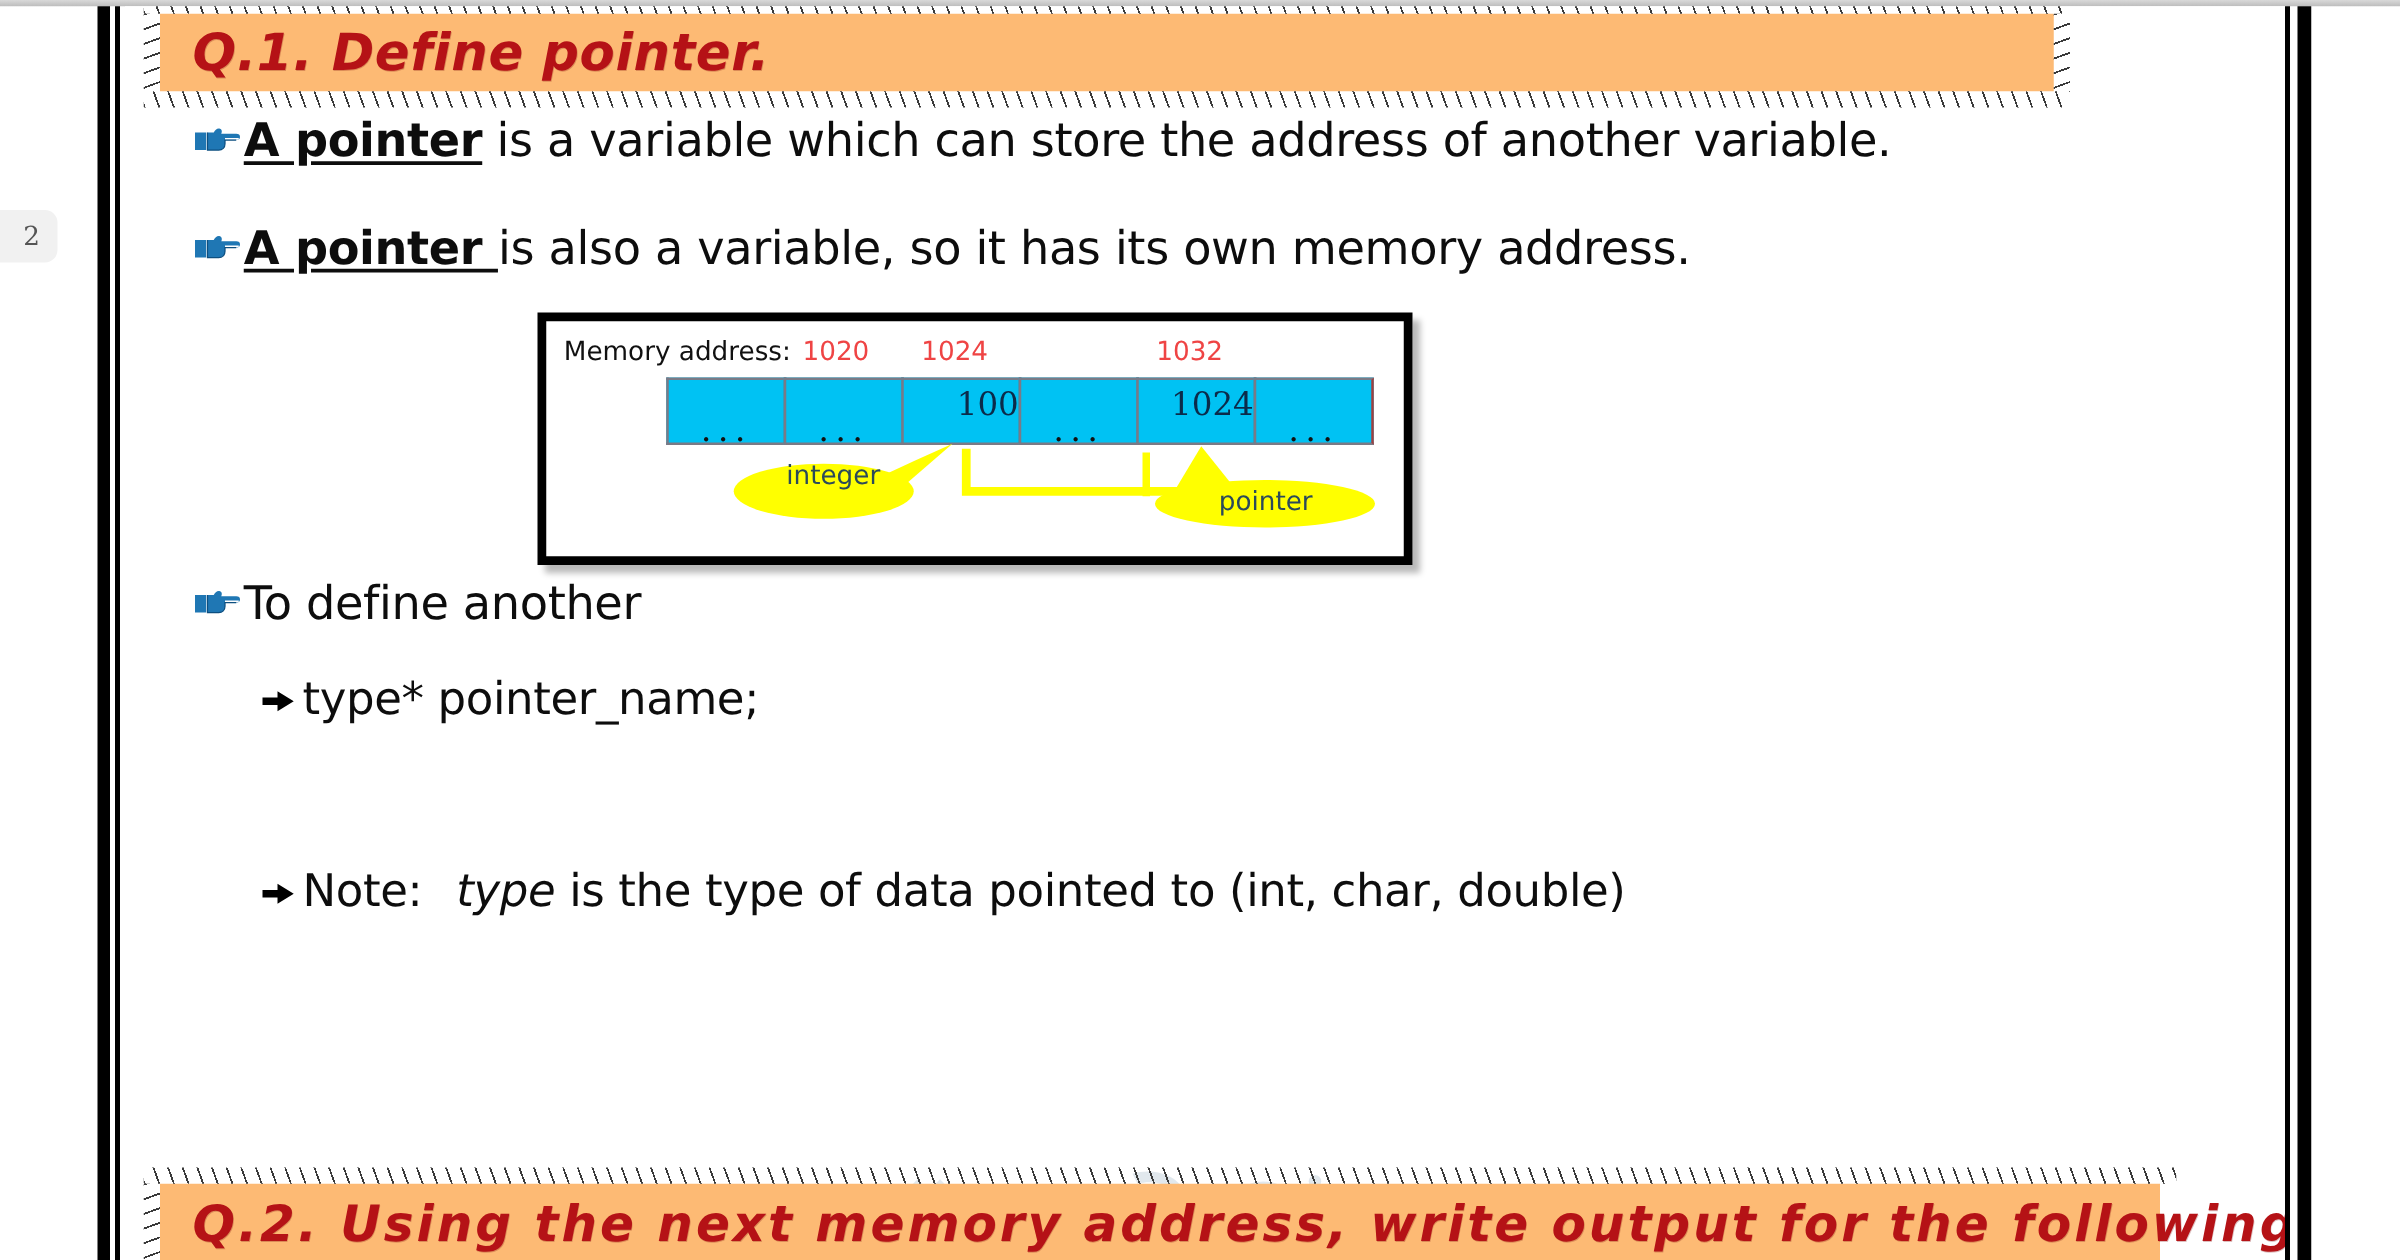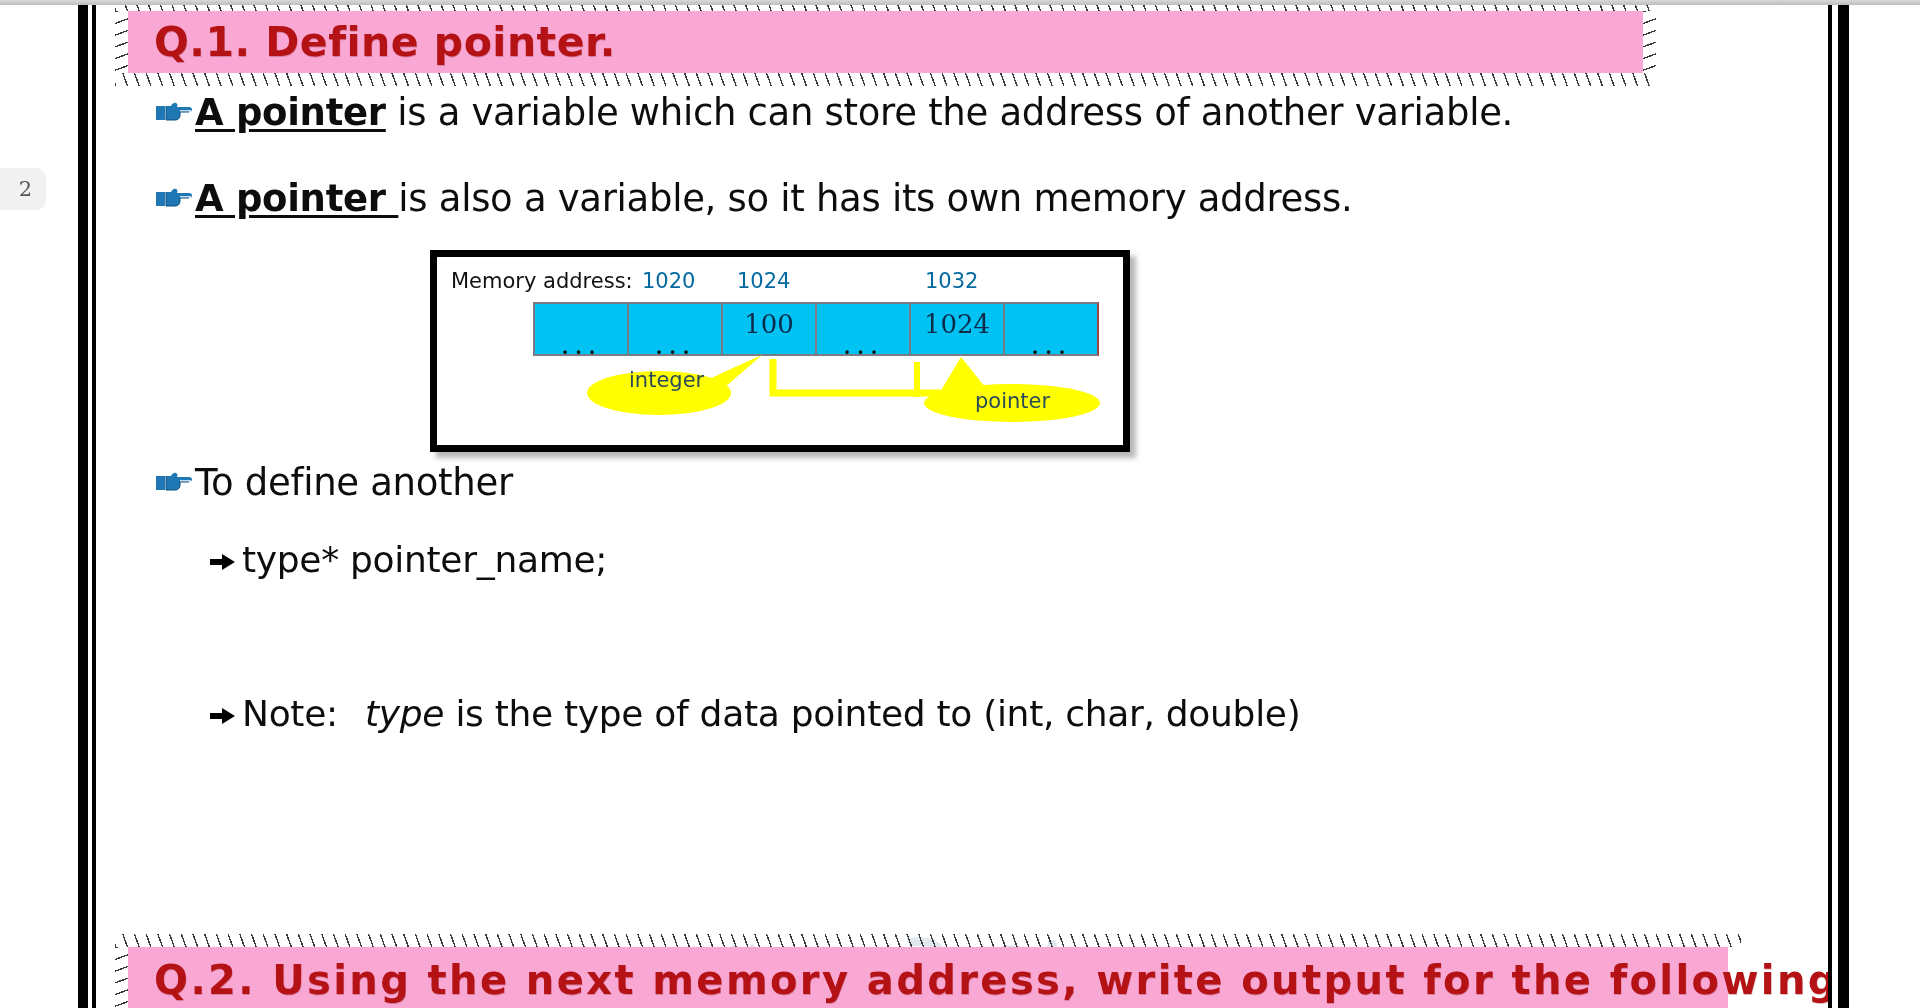--- a/index.html
+++ b/index.html
@@ -52,24 +52,25 @@
     position: absolute;
     left: 100px; top: 5px;
     width: 1728px; height: 1003px;
     background: #ffffff;
     overflow: hidden;
   }
 
   
   .qbanner {
     position: absolute;
-    background: #f9a8d4;
+    background: #fdba74;
     display: flex;
     align-items: center;
     white-space: nowrap;
+    font-style: italic;
   }
   .qbanner .qtext {
     color: #b51216;
     font-family: "DejaVu Sans", sans-serif;
     font-weight: bold;
     font-size: 41px;
     letter-spacing: 0.5px;
     padding-left: 26px;
     text-shadow: 0.5px 0.5px 0 rgba(120,0,0,0.25);
   }
@@ -164,21 +165,21 @@
     top: 12px; left: 14px;
     font-family: "DejaVu Sans", sans-serif;
     font-size: 21px;
     color: #111111;
   }
   .addr-num {
     position: absolute;
     top: 12px;
     font-family: "DejaVu Sans", sans-serif;
     font-size: 21px;
-    color: #0369a1;
+    color: #ef4444;
   }
   #addr0 { left: 205px; }
   #addr1 { left: 300px; }
   #addr2 { left: 488px; }
 
   .cells {
     position: absolute;
     left: 96px; top: 45px;
     display: flex;
   }
@@ -187,21 +188,21 @@
     background: #00c2f3;
     border: 2px solid #7a7a86;
     border-right-color: #a04040;
     position: relative;
     margin-left: -2px;
   }
   .cell:first-child { margin-left: 0; }
   .cell .cval {
     position: absolute;
     left: 0; right: 0; top: 5px;
-    text-align: center;
+    text-align: right;
     font-family: "DejaVu Serif", serif;
     font-size: 26px;
     color: #0b2b4a;
   }
   .cell .cdots {
     position: absolute;
     left: 0; right: 0; bottom: 1px;
     text-align: center;
     font-family: "DejaVu Serif", serif;
     font-size: 27px;

